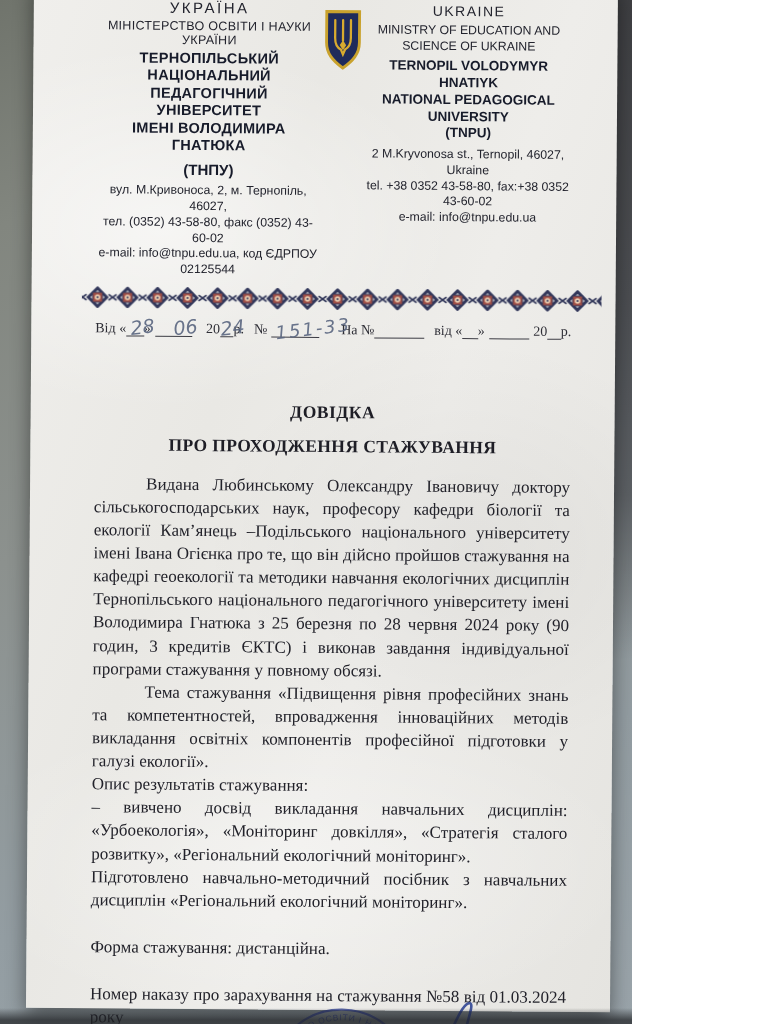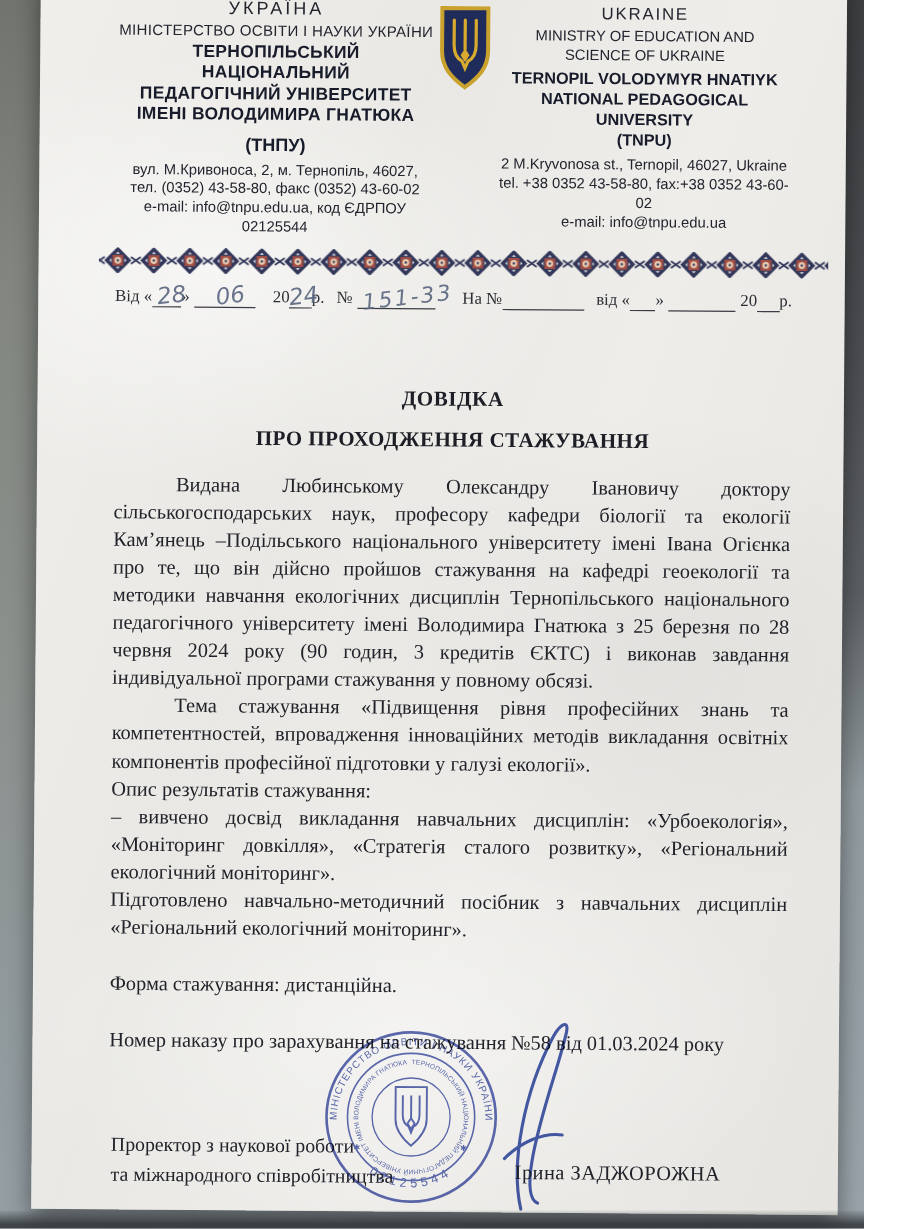--- a/index.html
+++ b/index.html
@@ -1,18 +1,18 @@
 <!DOCTYPE html>
 <html><head>
 <meta charset="utf-8">
 <style>
   html,body{margin:0;padding:0;}
   .photo{
     position:relative;
-    width:720px;height:1024px;
+    width:632px;height:1024px;
     overflow:hidden;
     background:linear-gradient(160deg,#70746c 0%,#82867f 18%,#8c918e 45%,#939da2 75%,#9aa4aa 100%);
     font-family:"Liberation Serif", serif;
   }
   .bg-right{
     position:absolute;top:0;right:0;width:30px;height:660px;
     background:linear-gradient(180deg,#3f4043 0%,#4c4e52 45%,#5c6064 75%,rgba(120,126,130,0) 100%);
   }
   .bg-bottom{
     position:absolute;left:0;right:0;bottom:0;height:16px;z-index:6;

